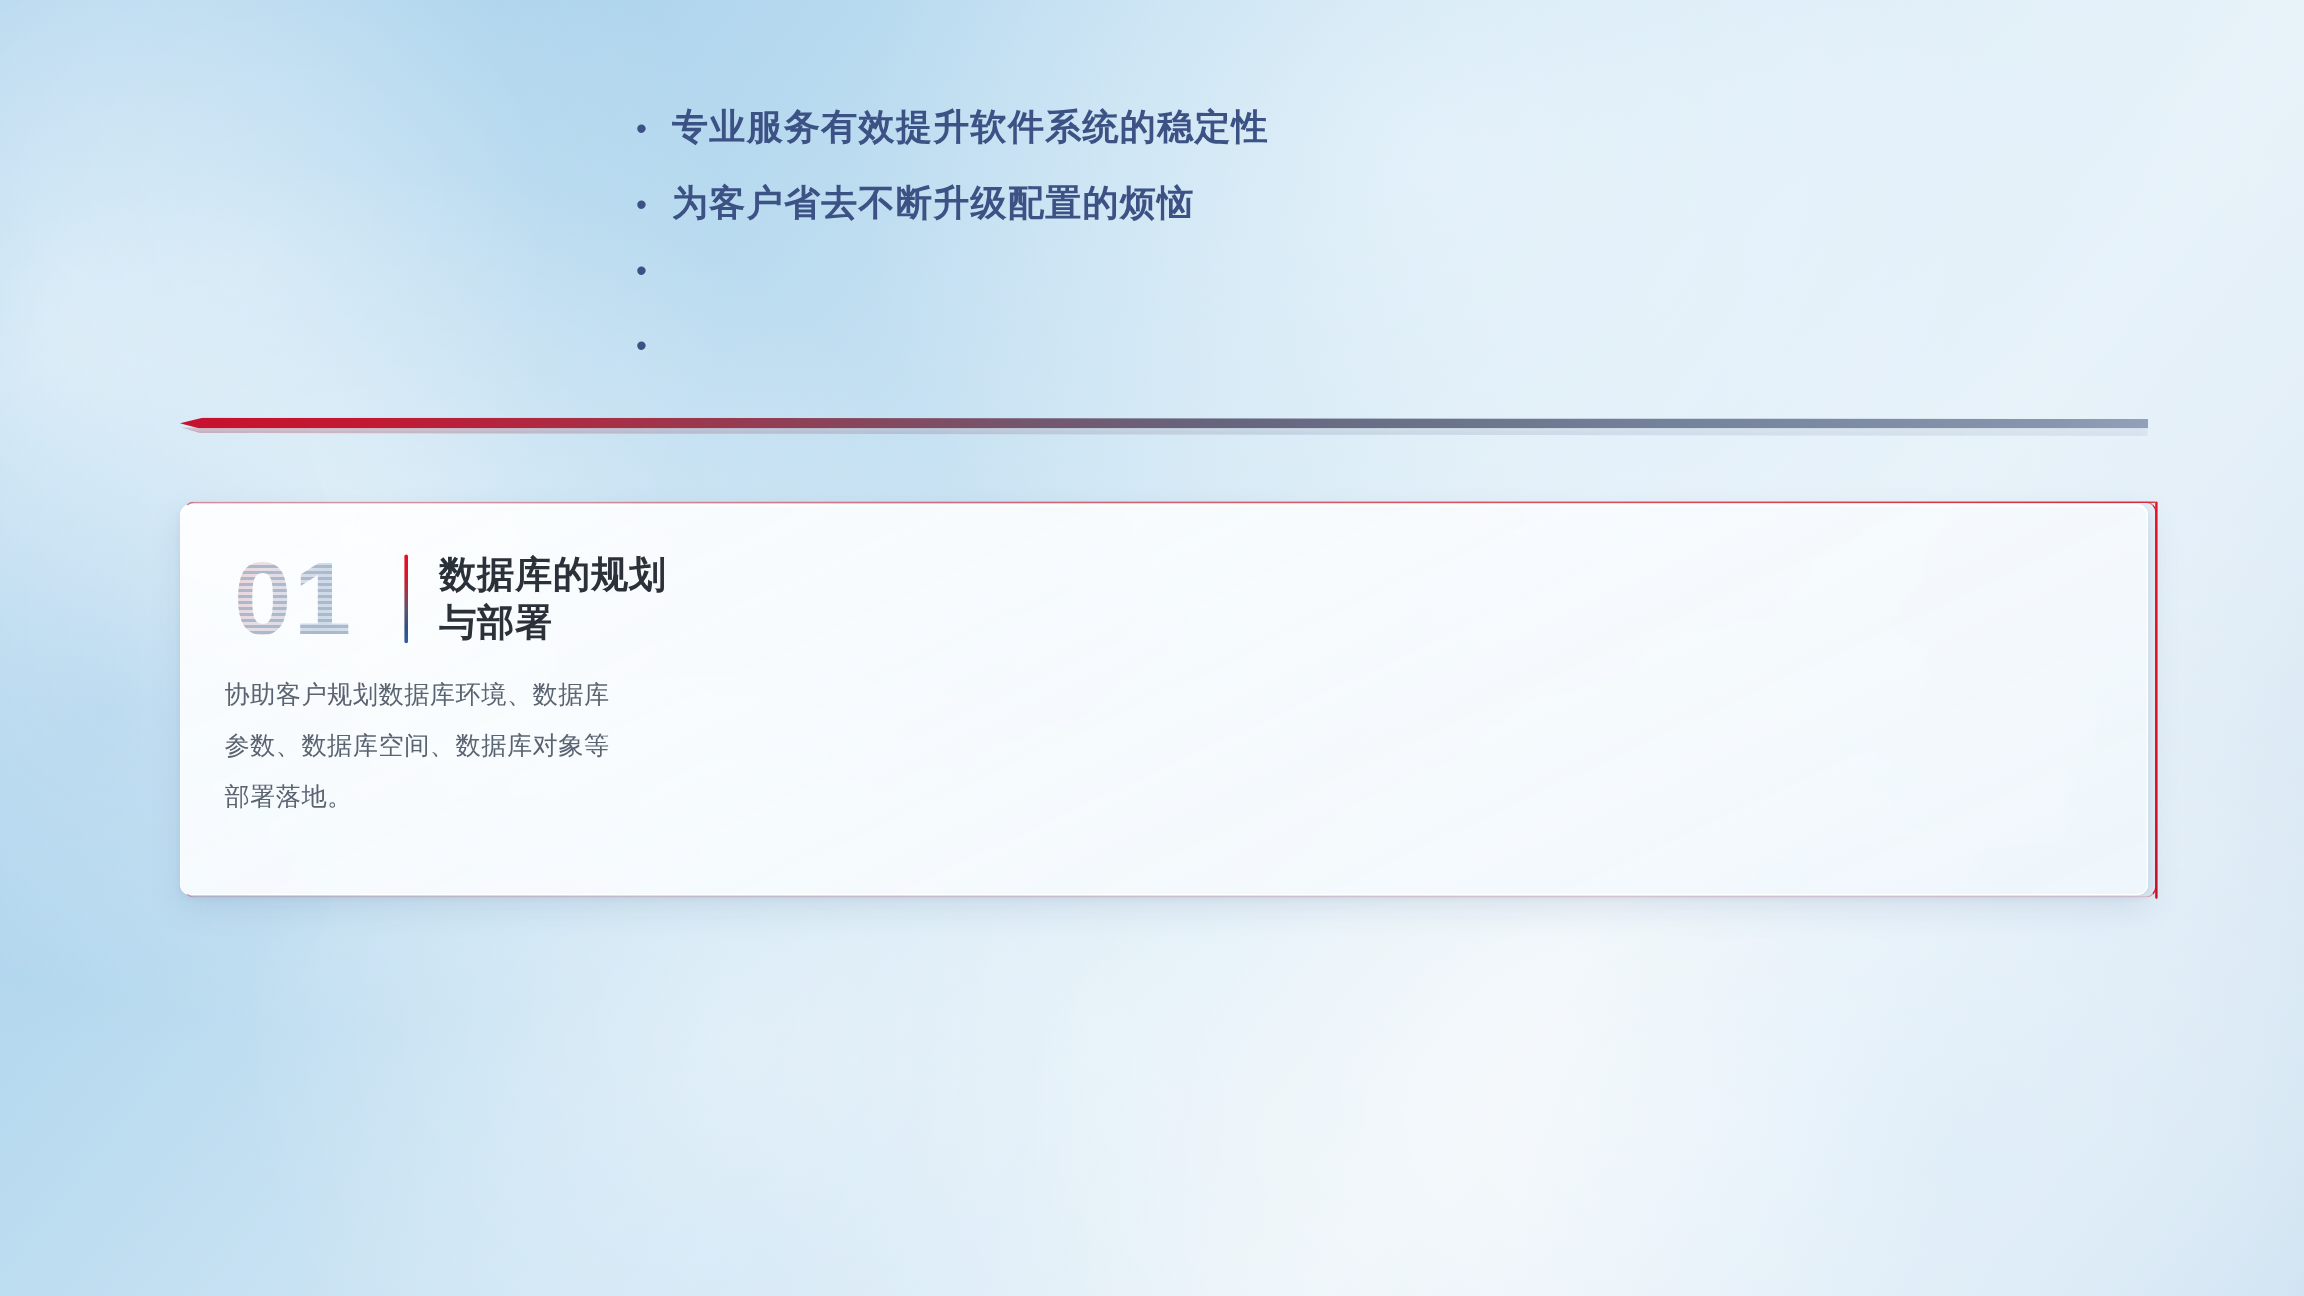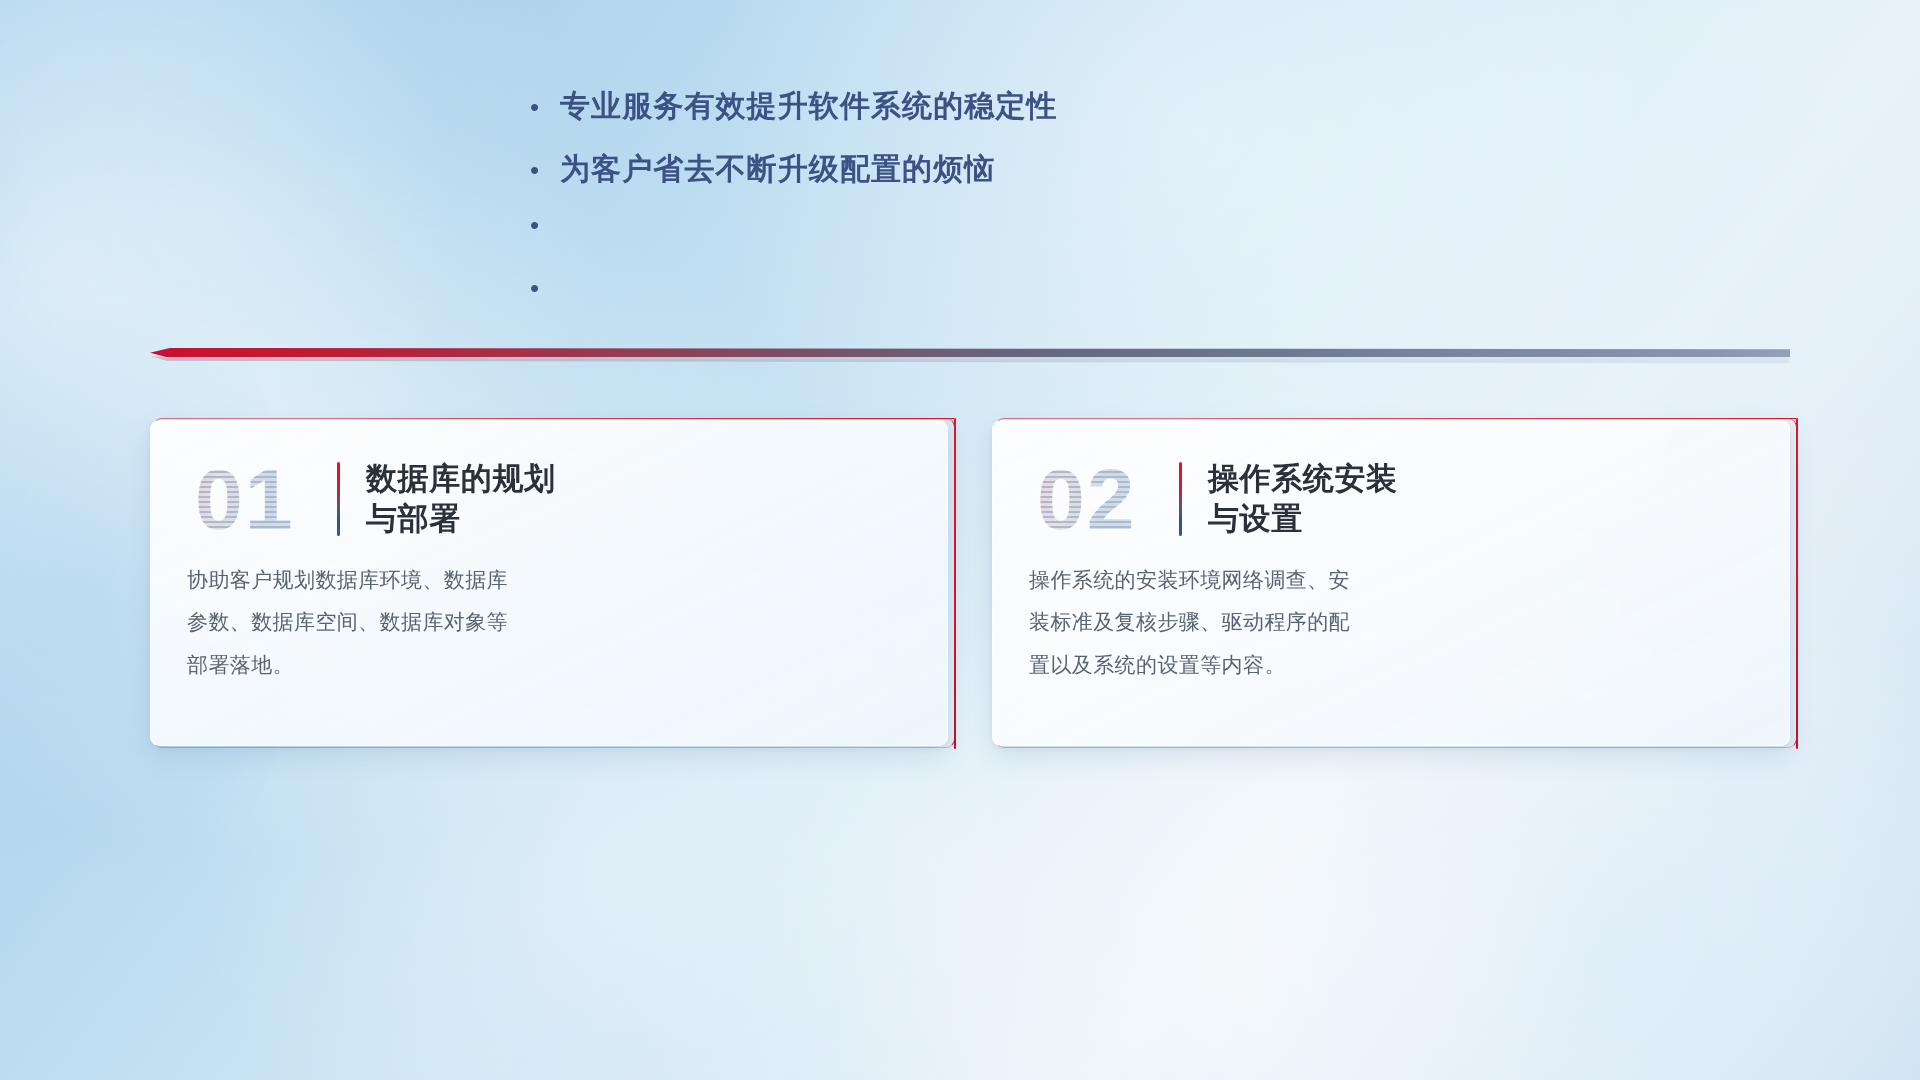--- a/index.html
+++ b/index.html
@@ -270,29 +270,17 @@
         <div class="card-number">01</div>
         <div class="card-vbar"></div>
         <div class="card-title">数据库的规划
 与部署</div>
       </div>
       <div class="card-desc">协助客户规划数据库环境、数据库
 参数、数据库空间、数据库对象等
 部署落地。</div>
     </div>
 
-    <div class="card">
-      <div class="card-accent"></div>
-      <div class="card-head">
-        <div class="card-number">02</div>
-        <div class="card-vbar"></div>
-        <div class="card-title">操作系统安装
-与设置</div>
-      </div>
-      <div class="card-desc">操作系统的安装环境网络调查、安
-装标准及复核步骤、驱动程序的配
-置以及系统的设置等内容。</div>
-    </div>
 
 
   </div>
 
 </div>
 
 </body></html>

